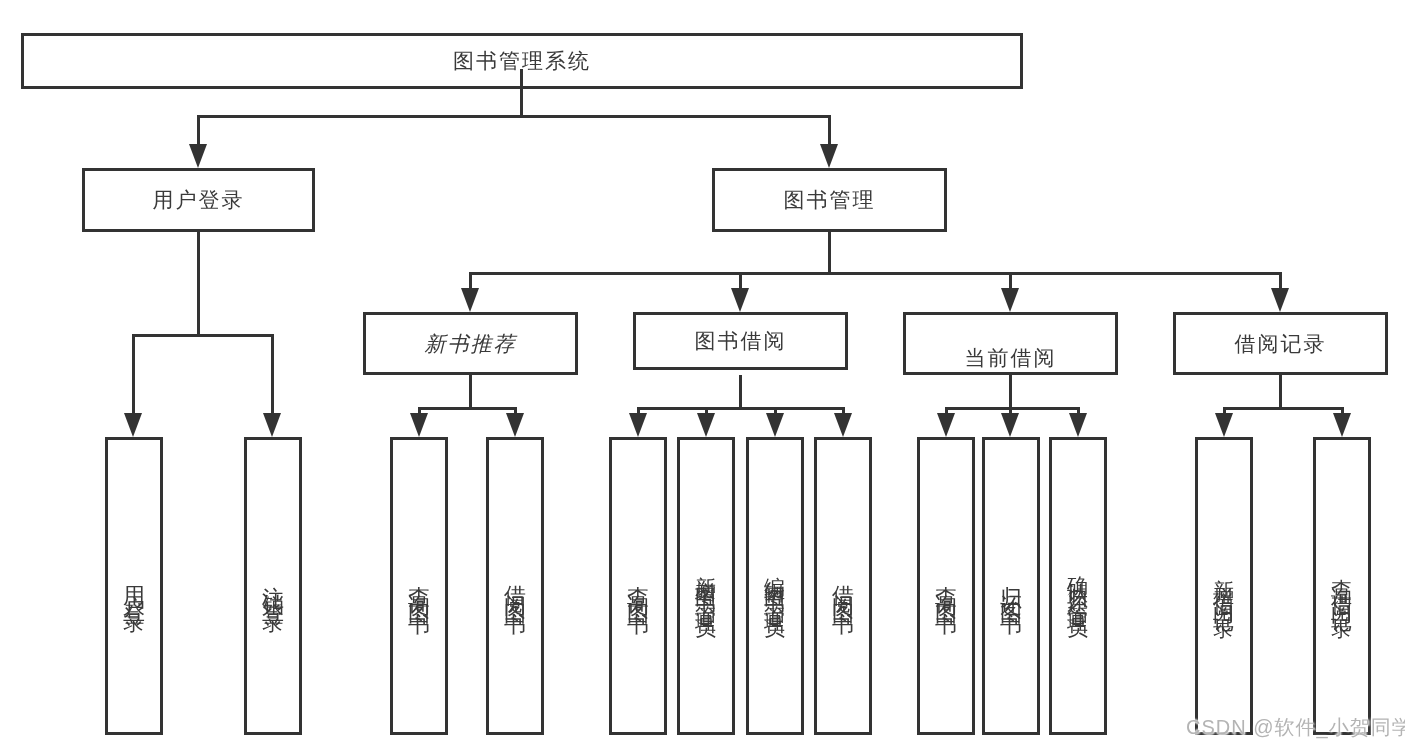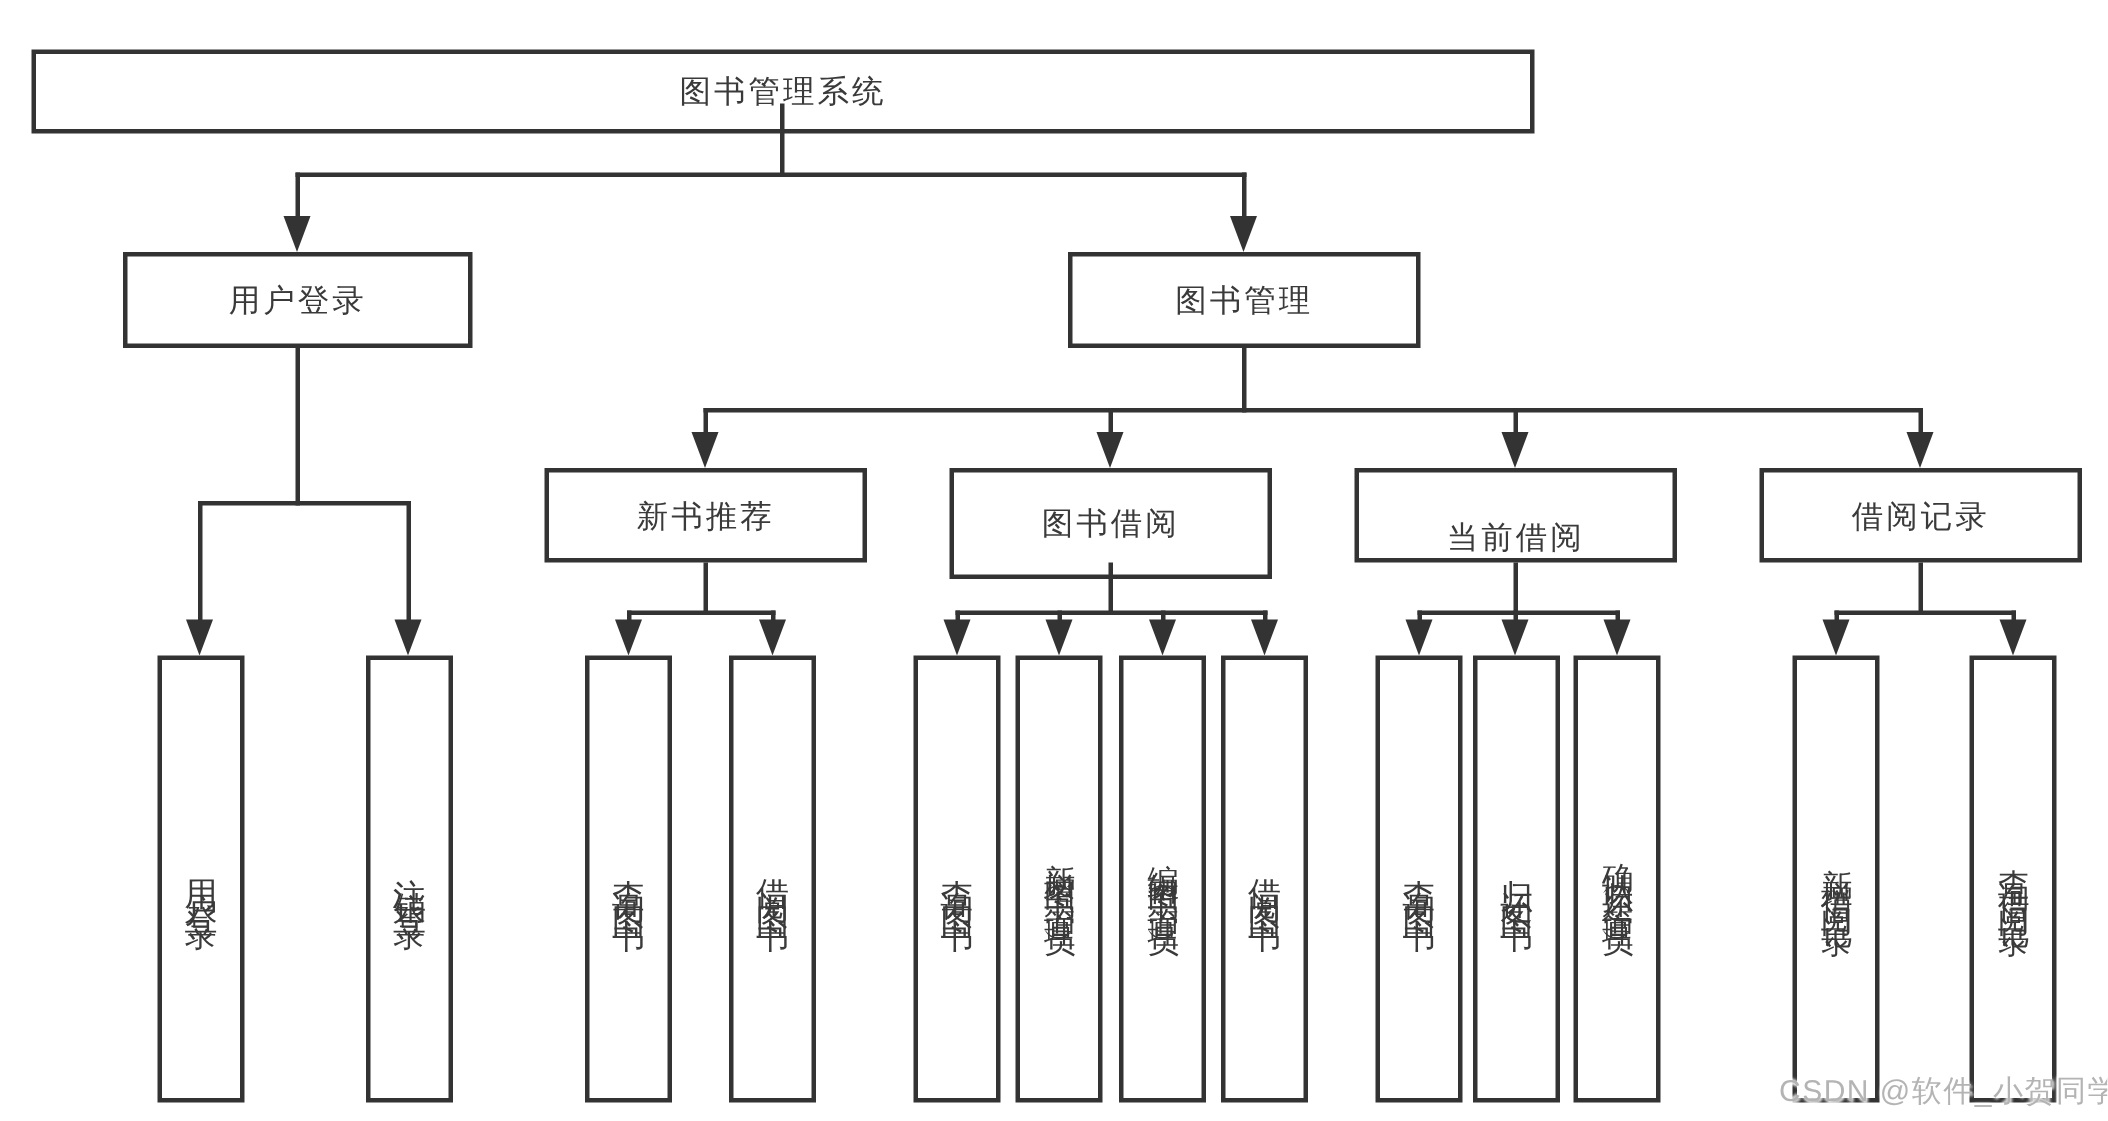--- a/index.html
+++ b/index.html
@@ -96,24 +96,24 @@
   <div class="hline" style="left:469px;top:272px;width:813px;"></div>
   <div class="vline" style="left:469px;top:272px;height:18px;"></div>
   <div class="arrow" style="left:461px;top:288px;"></div>
   <div class="vline" style="left:739px;top:272px;height:18px;"></div>
   <div class="arrow" style="left:731px;top:288px;"></div>
   <div class="vline" style="left:1009px;top:272px;height:18px;"></div>
   <div class="arrow" style="left:1001px;top:288px;"></div>
   <div class="vline" style="left:1279px;top:272px;height:18px;"></div>
   <div class="arrow" style="left:1271px;top:288px;"></div>
 
-  <div class="hbox" style="left:363px;top:312px;width:215px;height:63px;">
+  <div class="hbox" style="left:363px;top:312px;width:215px;height:63px;font-style:italic;">
     <span>新书推荐</span>
   </div>
-  <div class="hbox" style="left:633px;top:312px;width:215px;height:74px;">
+  <div class="hbox" style="left:633px;top:312px;width:215px;height:58px;">
     <span>图书借阅</span>
   </div>
   <div class="hbox" style="left:903px;top:312px;width:215px;height:63px;align-items:flex-end;">
     <span>当前借阅</span>
   </div>
   <div class="hbox" style="left:1173px;top:312px;width:215px;height:63px;">
     <span>借阅记录</span>
   </div>
 
   <div class="vline" style="left:469px;top:375px;height:35px;"></div>

